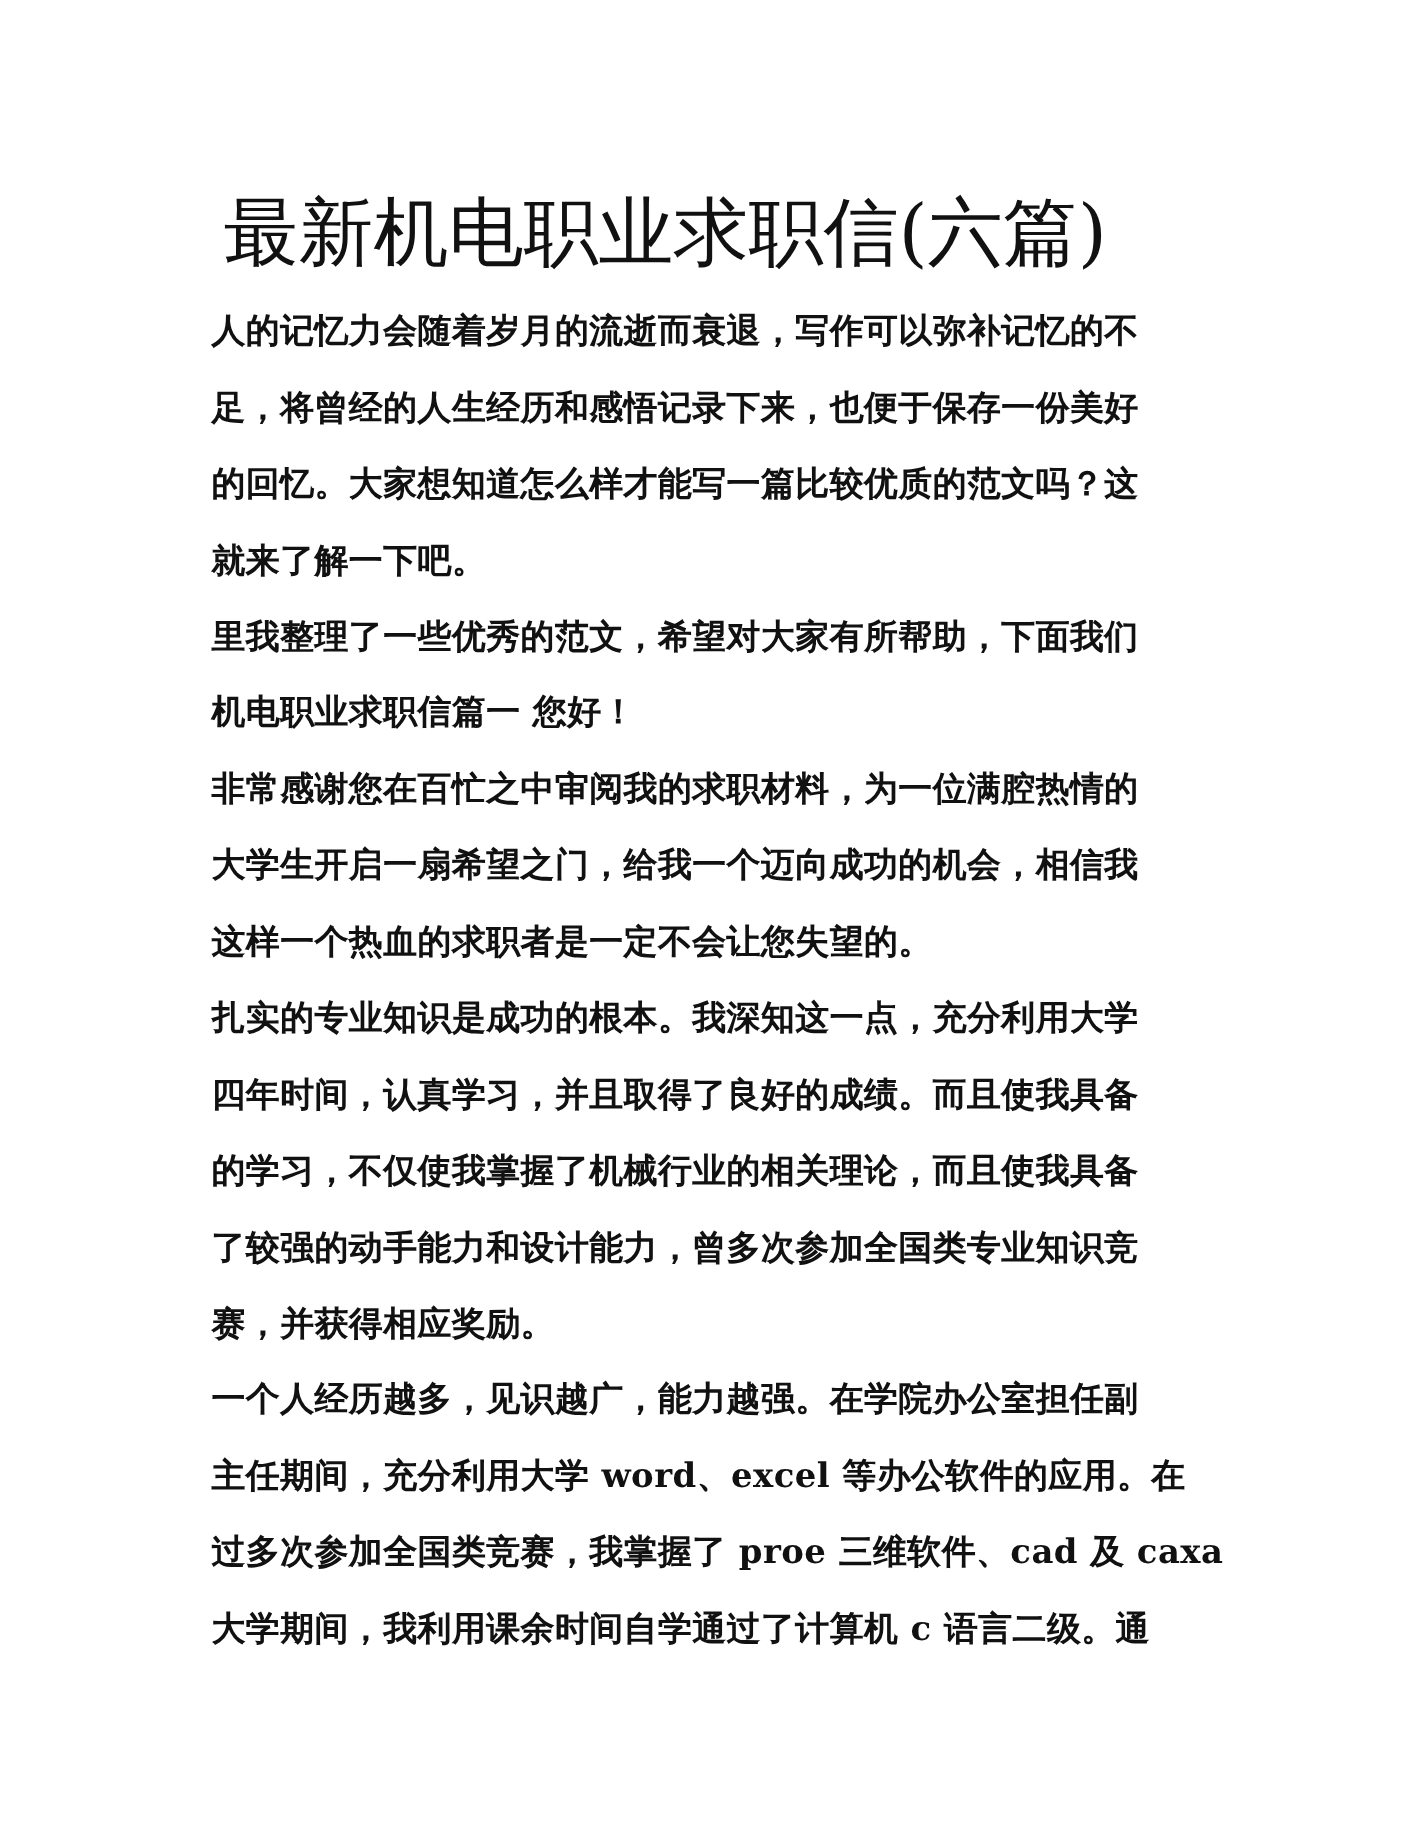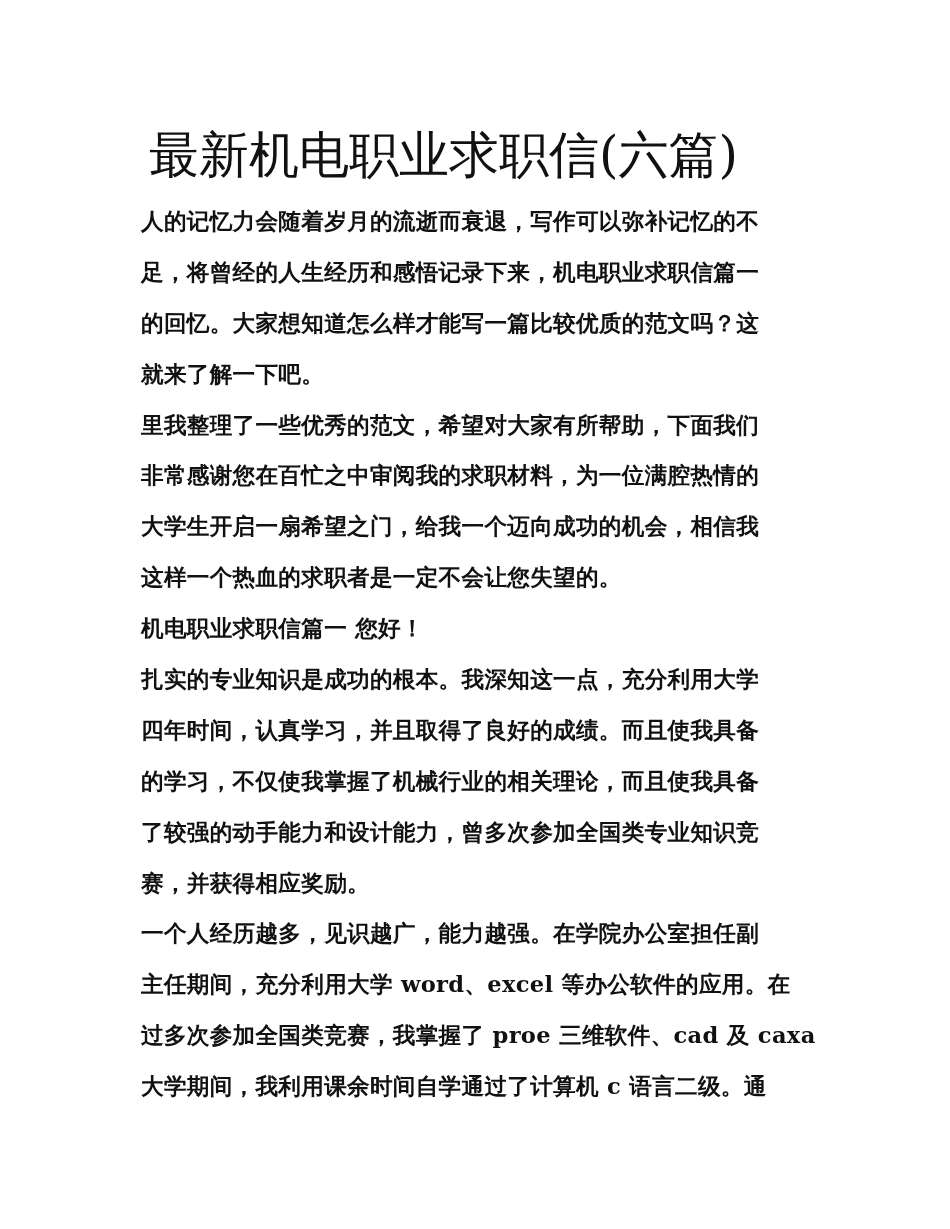--- a/index.html
+++ b/index.html
@@ -50,34 +50,34 @@
   </style>
 </head>
 <body>
 
 <div class="page">
   <h1 class="title">最新机电职业求职信(六篇)</h1>
 
   <div class="body-text">
     <div>
       <span class="line">人的记忆力会随着岁月的流逝而衰退，写作可以弥补记忆的不</span>
-      <span class="line">足，将曾经的人生经历和感悟记录下来，机电职业求职信篇一</span>
+      <span class="line">足，将曾经的人生经历和感悟记录下来，也便于保存一份美好</span>
       <span class="line">的回忆。大家想知道怎么样才能写一篇比较优质的范文吗？这</span>
       <span class="line">就来了解一下吧。</span>
       <span class="line">里我整理了一些优秀的范文，希望对大家有所帮助，下面我们</span>
     </div>
 
     <div>
+      <span class="line">机电职业求职信篇一 您好！</span>
+    </div>
+
+    <div>
       <span class="line">非常感谢您在百忙之中审阅我的求职材料，为一位满腔热情的</span>
       <span class="line">大学生开启一扇希望之门，给我一个迈向成功的机会，相信我</span>
       <span class="line">这样一个热血的求职者是一定不会让您失望的。</span>
-    </div>
-
-    <div>
-      <span class="line">机电职业求职信篇一 您好！</span>
     </div>
 
     <div>
       <span class="line">扎实的专业知识是成功的根本。我深知这一点，充分利用大学</span>
       <span class="line">四年时间，认真学习，并且取得了良好的成绩。而且使我具备</span>
       <span class="line">的学习，不仅使我掌握了机械行业的相关理论，而且使我具备</span>
       <span class="line">了较强的动手能力和设计能力，曾多次参加全国类专业知识竞</span>
       <span class="line">赛，并获得相应奖励。</span>
     </div>
 

